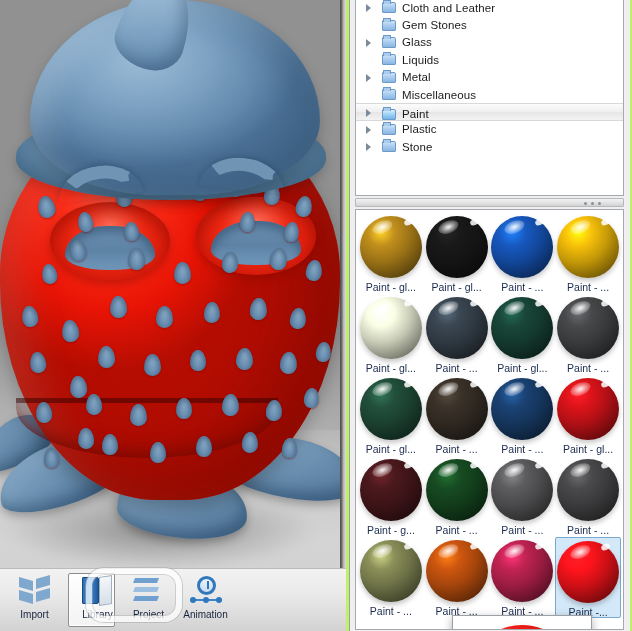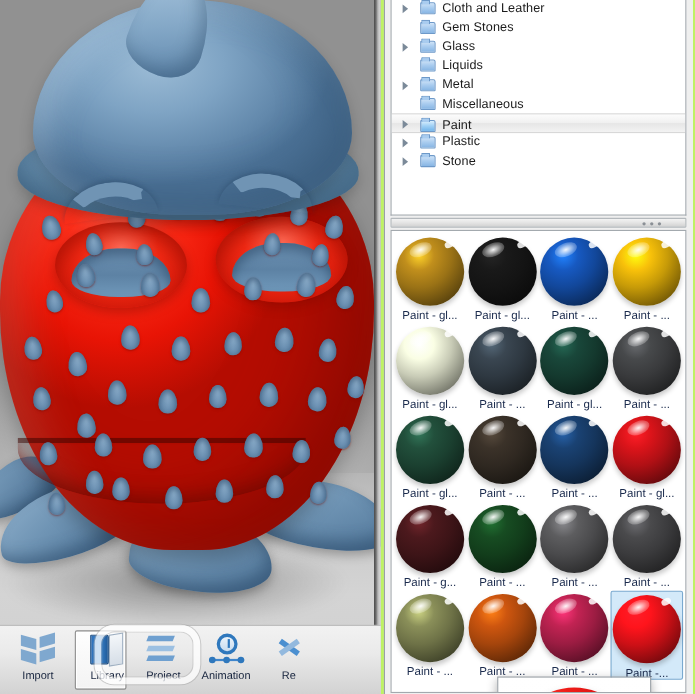--- a/index.html
+++ b/index.html
@@ -551,23 +551,14 @@
       <div class="tblabel">Library</div>
     </div>
     <div class="tbitem">
       <div class="tbicon"><span class="ic-import"><i style="left:3px;top:3px;width:24px;height:5px;background:#6fa0d0;transform:skewX(-22deg)"></i><i style="left:3px;top:12px;width:24px;height:5px;background:#9cc0e2;transform:skewX(-22deg)"></i><i style="left:3px;top:21px;width:24px;height:5px;background:#6fa0d0;transform:skewX(-22deg)"></i></span></div>
       <div class="tblabel">Project</div>
     </div>
     <div class="tbitem">
       <div class="tbicon"><span class="ic-clock"></span><span class="ic-import"><i style="left:2px;top:24px;width:32px;height:2px;background:#3f86cd"></i><i style="left:2px;top:22px;width:6px;height:6px;background:#2f78bd;border-radius:50%"></i><i style="left:15px;top:22px;width:6px;height:6px;background:#2f78bd;border-radius:50%"></i><i style="left:28px;top:22px;width:6px;height:6px;background:#2f78bd;border-radius:50%"></i></span></div>
       <div class="tblabel">Animation</div>
     </div>
-    <div class="tbitem">
-      <div class="tbicon">
-        <span class="ic-x">
-          <i></i>
-          <i></i>
-        </span>
-      </div>
-      <div class="tblabel">Re</div>
-    </div>
   </div>
 <div id="lasso"></div>
 
 </body></html>

